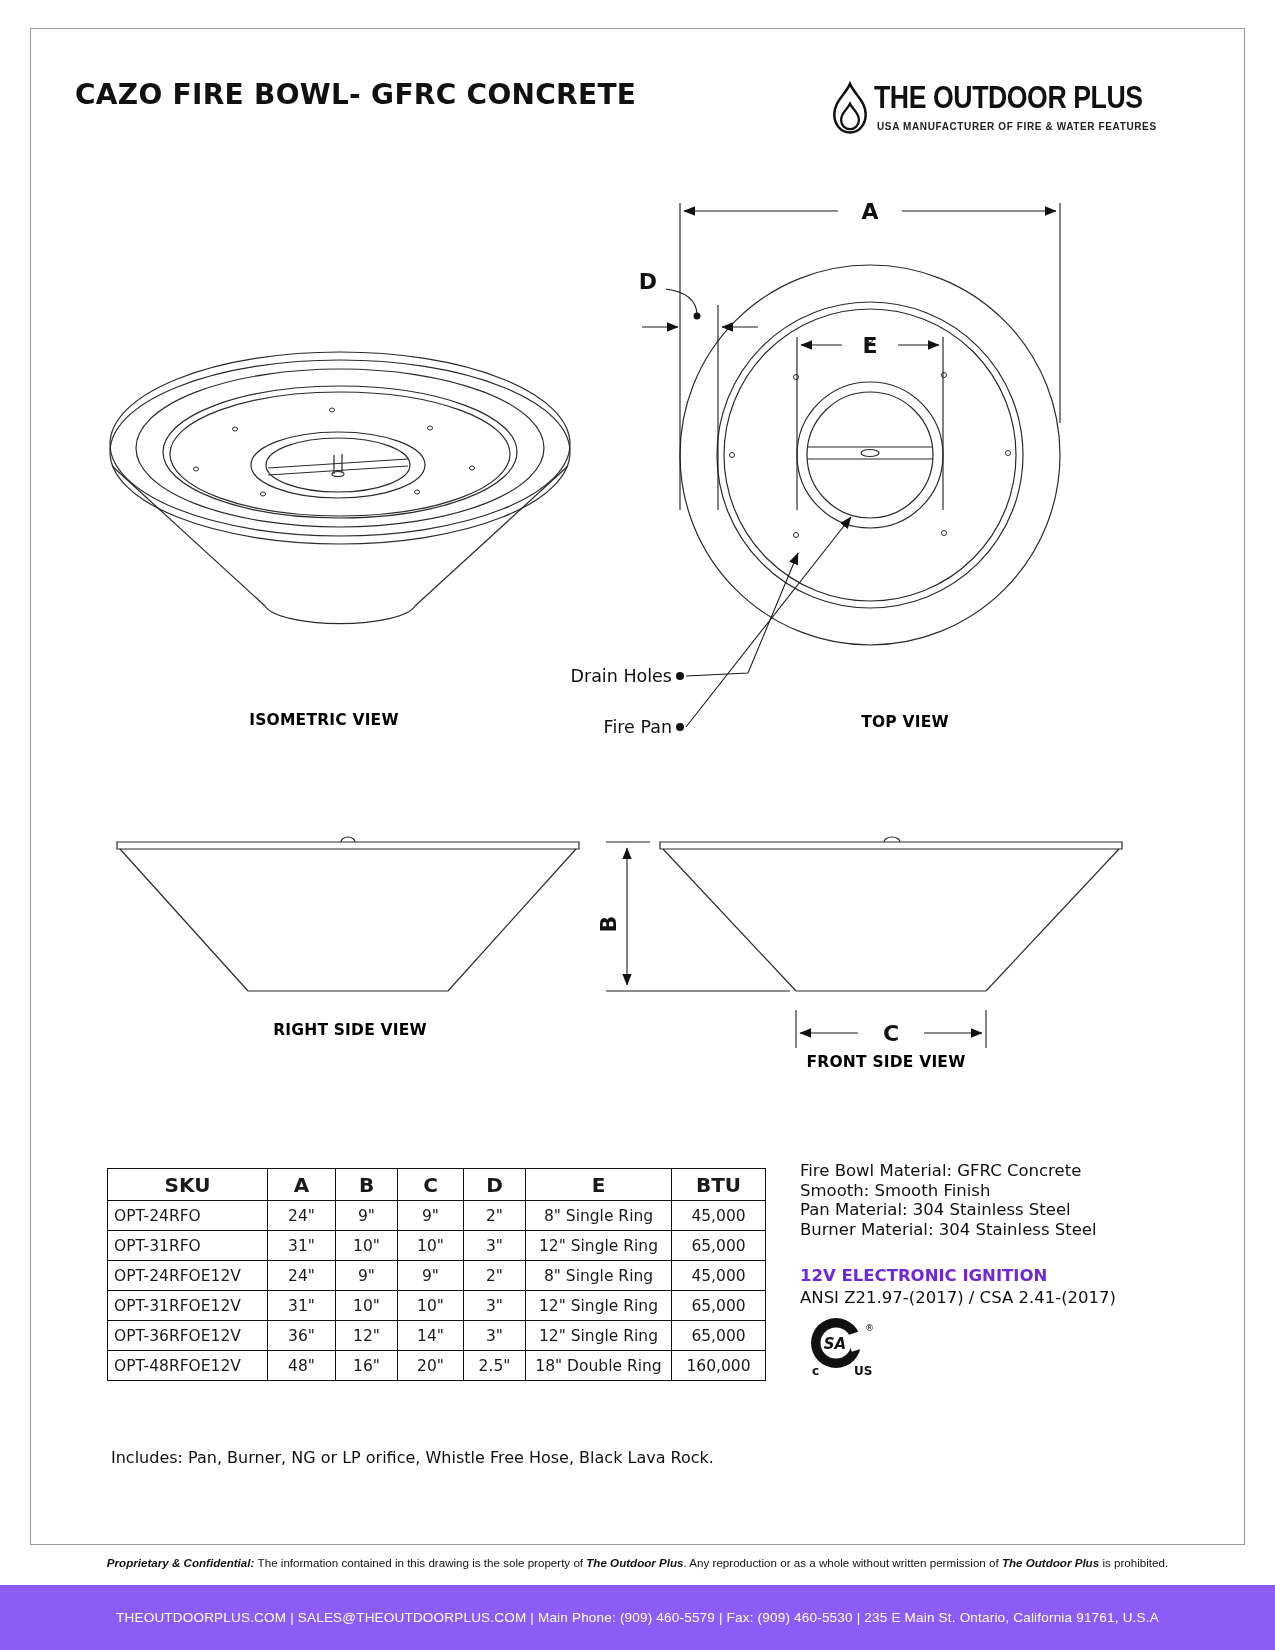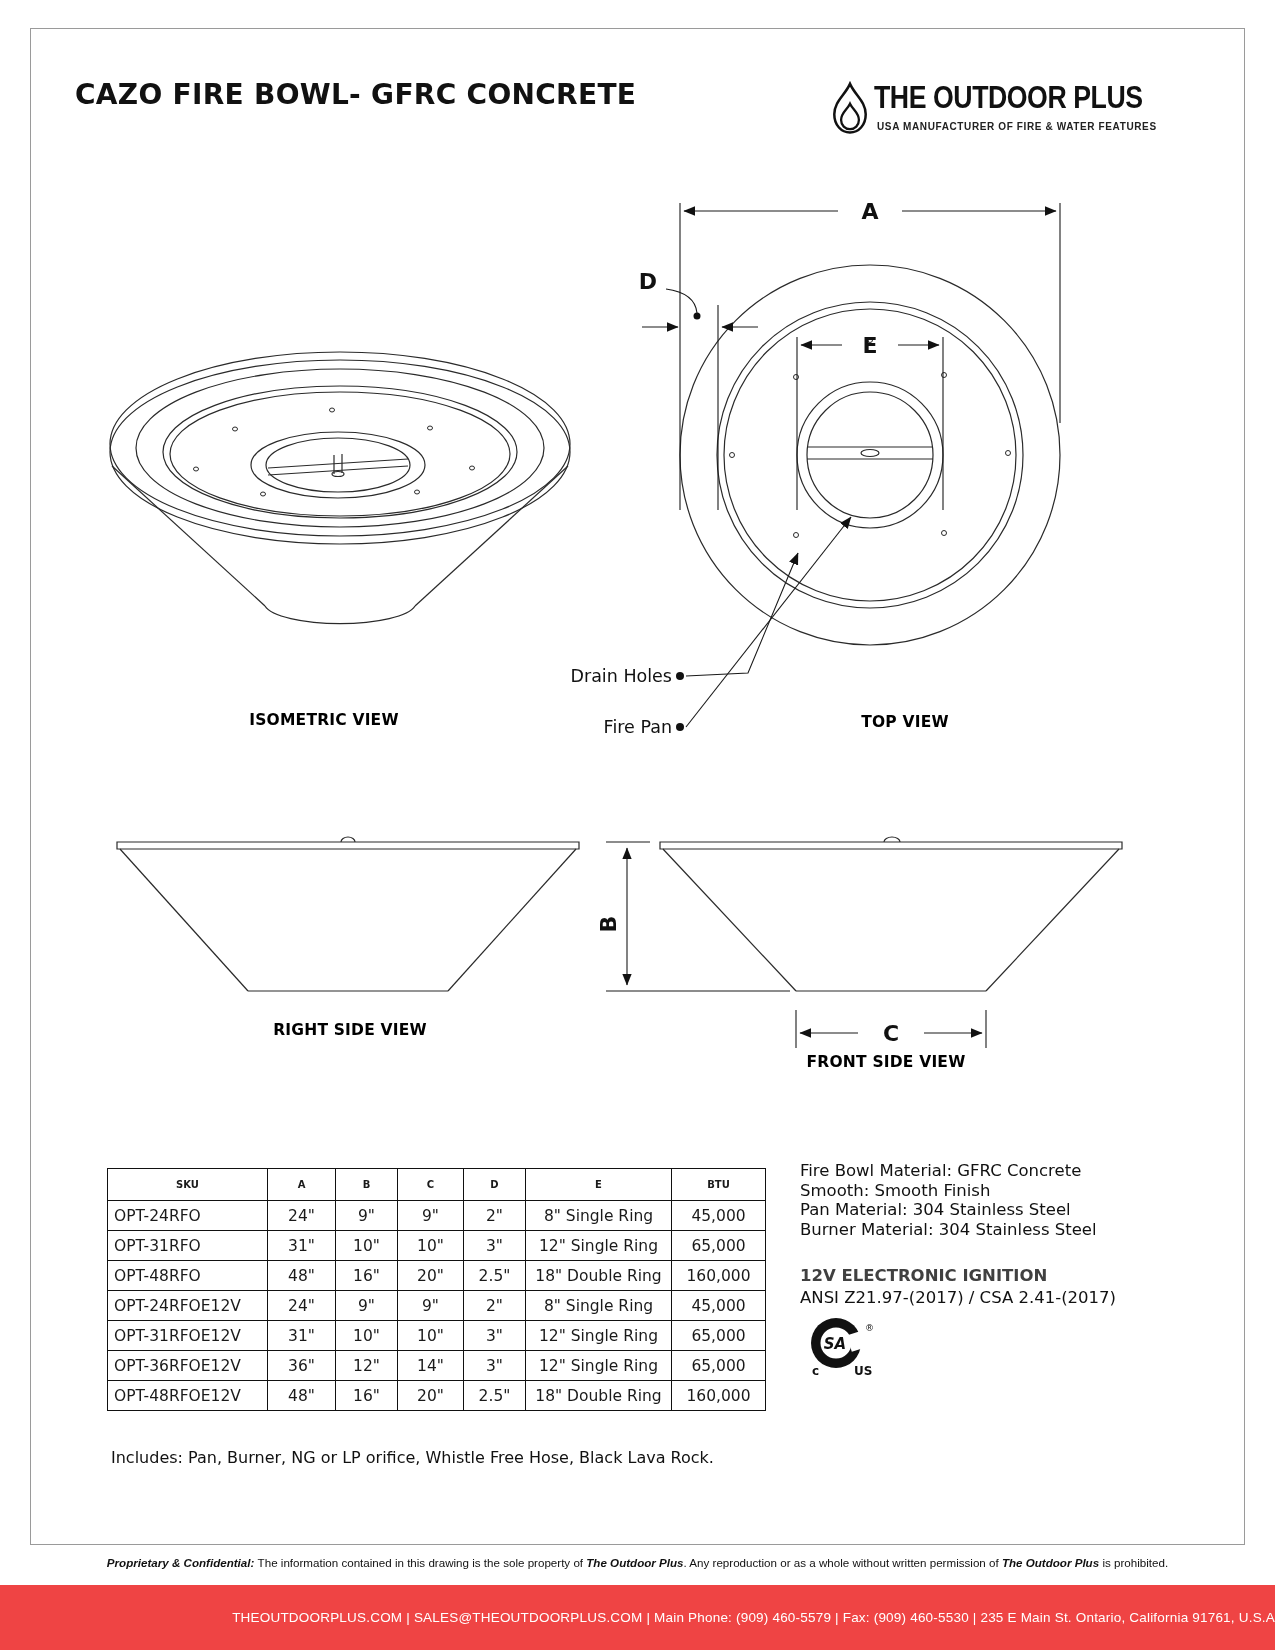--- a/index.html
+++ b/index.html
@@ -24,35 +24,35 @@
   .dim{fill:none;stroke:#1a1a1a;stroke-width:1.1px;}
   .dot{fill:none;stroke:#2a2a2a;stroke-width:1px;}
   .bullet{fill:#111;stroke:none;}
   .dim-label{font-family:"DejaVu Sans",sans-serif;font-size:22px;font-weight:bold;fill:#111;}
   .view-caption{font-size:15.5px;font-weight:bold;color:#000000;text-align:center;width:220px;letter-spacing:.2px;}
   .callout{font-size:17.5px;color:#111;width:192px;text-align:right;white-space:nowrap;}
   
   .spec-table{left:107px;top:1168px;}
   table{border-collapse:collapse;table-layout:fixed;}
   th,td{border:1px solid #111;font-family:"DejaVu Sans",sans-serif;overflow:hidden;white-space:nowrap;}
-  th{font-size:10px;font-weight:bold;text-align:center;height:29px;}
+  th{font-size:20px;font-weight:bold;text-align:center;height:29px;}
   td{font-size:15.5px;text-align:center;height:29px;padding:0 2px;}
   td.sku{text-align:left;padding-left:6px;}
   
   .specs{left:800px;top:1161px;font-size:16.5px;line-height:19.6px;color:#111;}
-  .ign-title{left:800px;top:1266px;font-size:16.5px;font-weight:bold;color:#404040;}
+  .ign-title{left:800px;top:1266px;font-size:16.5px;font-weight:bold;color:#6d28d9;}
   .ign-cert{left:800px;top:1288px;font-size:16.5px;color:#111;}
   .csa{left:806px;top:1316px;}
   .includes{left:111px;top:1448px;font-size:16px;color:#111;}
   
   .proprietary{left:0;top:1556px;width:1275px;text-align:center;
     font-family:"Liberation Sans",sans-serif;font-size:11.6px;color:#111;white-space:nowrap;}
   .proprietary .bi{font-weight:bold;font-style:italic;}
-  .blackbar{left:0;top:1585px;width:1275px;height:65px;background:#ef4444;
-    display:flex;align-items:center;justify-content:flex-end;}
+  .blackbar{left:0;top:1585px;width:1275px;height:65px;background:#8b5cf6;
+    display:flex;align-items:center;justify-content:center;}
   .blackbar span{color:#fff;font-family:"Liberation Sans",sans-serif;font-size:13.5px;
     letter-spacing:.2px;white-space:nowrap;}
 </style>
 </head>
 <body>
 
 <svg width="0" height="0" class="abs" aria-hidden="true">
   <defs>
     <marker id="arw" viewBox="0 0 10 8" refX="9.5" refY="4" markerWidth="11" markerHeight="9" orient="auto-start-reverse">
       <path d="M0,0 L10,4 L0,8 z" fill="#111"></path>
@@ -239,29 +239,20 @@
         <tr>
           <td class="sku">OPT-31RFO</td>
           <td>31"</td>
           <td>10"</td>
           <td>10"</td>
           <td>3"</td>
           <td>12" Single Ring</td>
           <td>65,000</td>
         </tr>
         <tr>
-          <td class="sku">OPT-48RFO</td>
-          <td>48"</td>
-          <td>16"</td>
-          <td>20"</td>
-          <td>2.5"</td>
-          <td>18" Double Ring</td>
-          <td>160,000</td>
-        </tr>
-        <tr>
           <td class="sku">OPT-24RFOE12V</td>
           <td>24"</td>
           <td>9"</td>
           <td>9"</td>
           <td>2"</td>
           <td>8" Single Ring</td>
           <td>45,000</td>
         </tr>
         <tr>
           <td class="sku">OPT-31RFOE12V</td>

